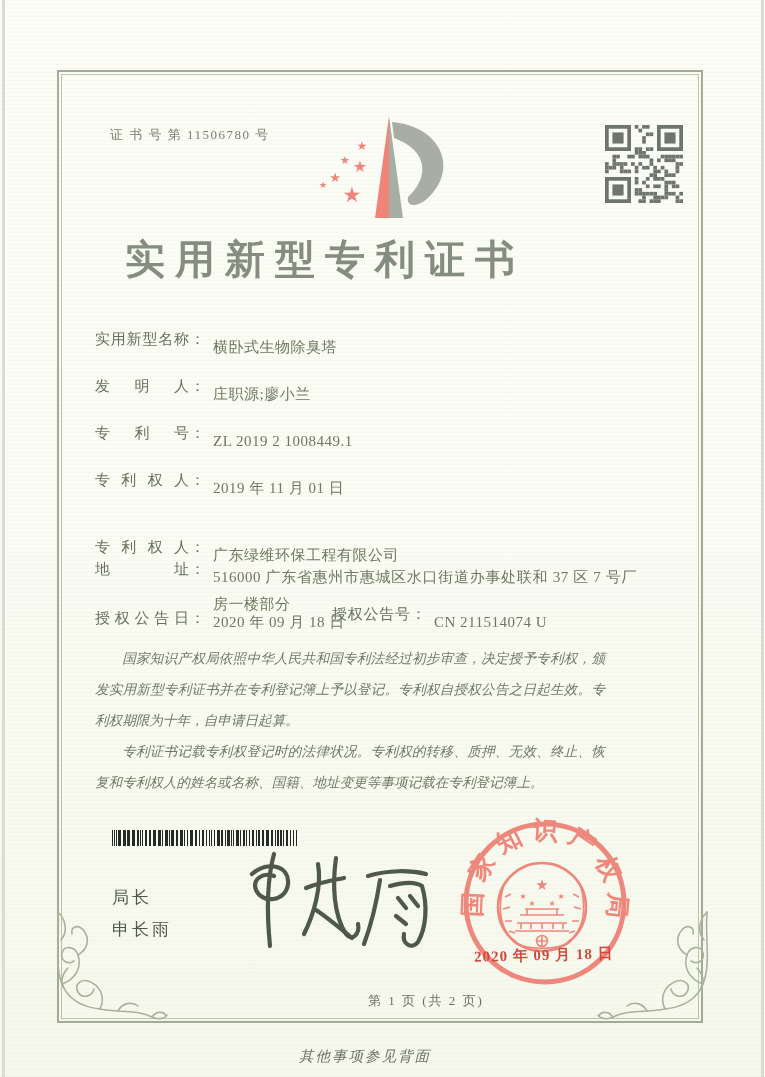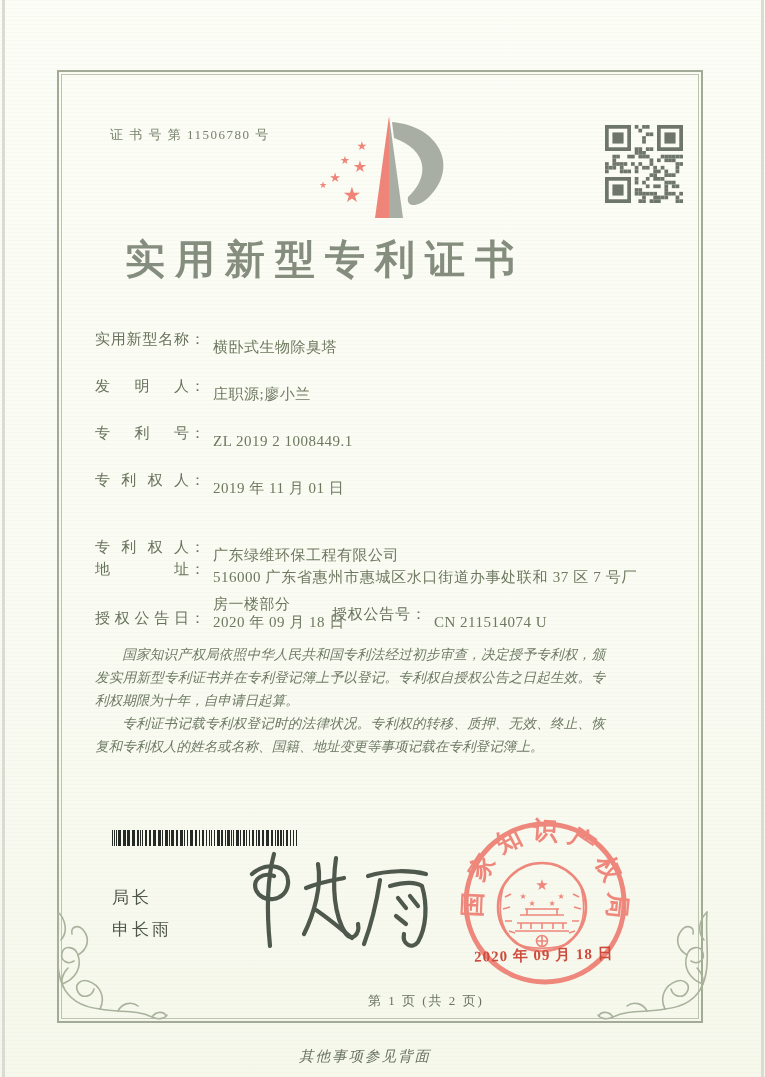--- a/index.html
+++ b/index.html
@@ -46,21 +46,21 @@
   .f-value{letter-spacing:.5px;white-space:nowrap;margin-top:8px;}
   .f-value.wrap{white-space:normal;width:424px;text-align:justify;}
   .row.r-name{top:326px}.row.r-inventor{top:373px}.row.r-patentno{top:420px}
   .row.r-filing{top:467px}.row.r-patentee{top:534px}.row.r-address{top:556px}
   .row.r-grant{top:601px;width:560px;position:absolute;align-items:center;}
   .grant2{position:absolute;left:237px;top:0;display:flex;}
   .grant2 .f-label{width:78px;}
   
   .body-text{
     position:absolute;left:95px;top:643px;width:510px;
-    font-size:13.6px;line-height:23px;color:#6d7a64;
+    font-size:13.6px;line-height:31px;color:#6d7a64;
     text-align:justify;font-style:italic;
   }
   .body-text p{margin:0;text-indent:2em;}
   
   .barcode{position:absolute;left:112px;top:830px;width:188px;height:16px;}
   
   .signer{position:absolute;left:112px;top:882px;font-size:17px;color:#4f584c;
           letter-spacing:3px;line-height:32px;}
   .signature{position:absolute;left:218px;top:846px;width:225px;height:118px;}
   

